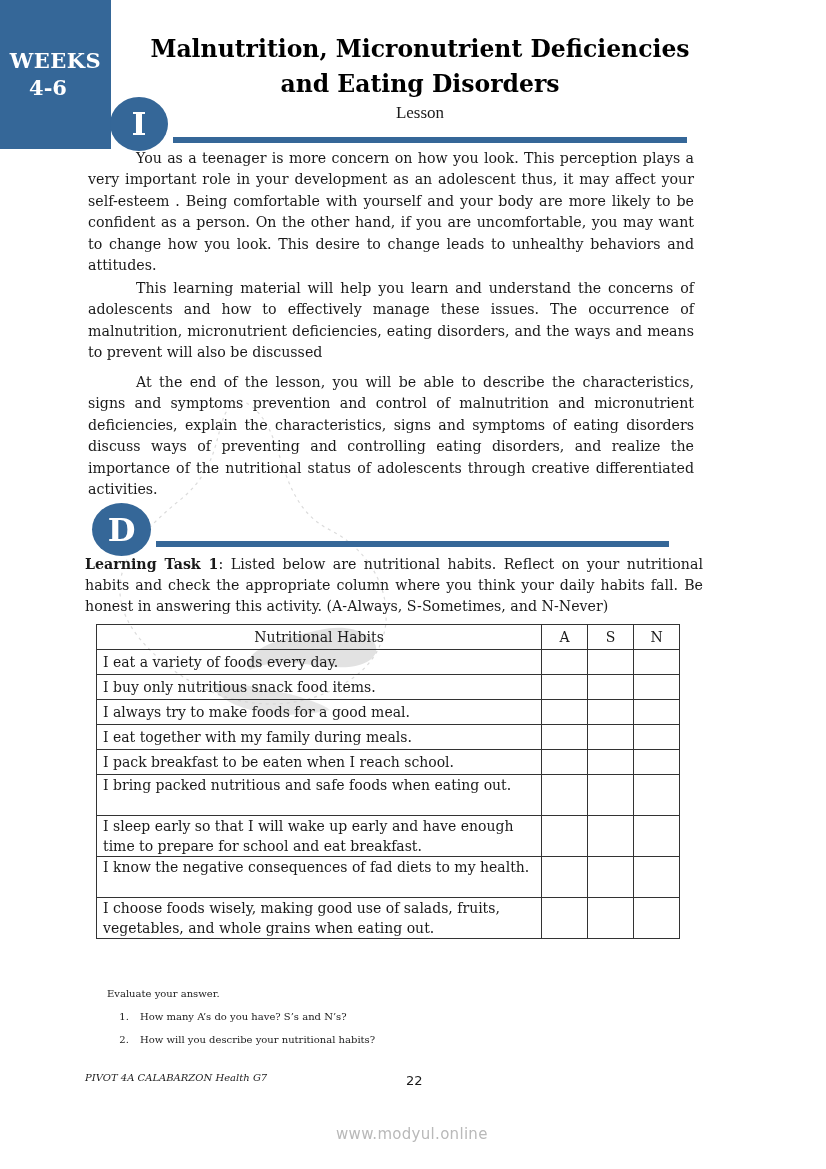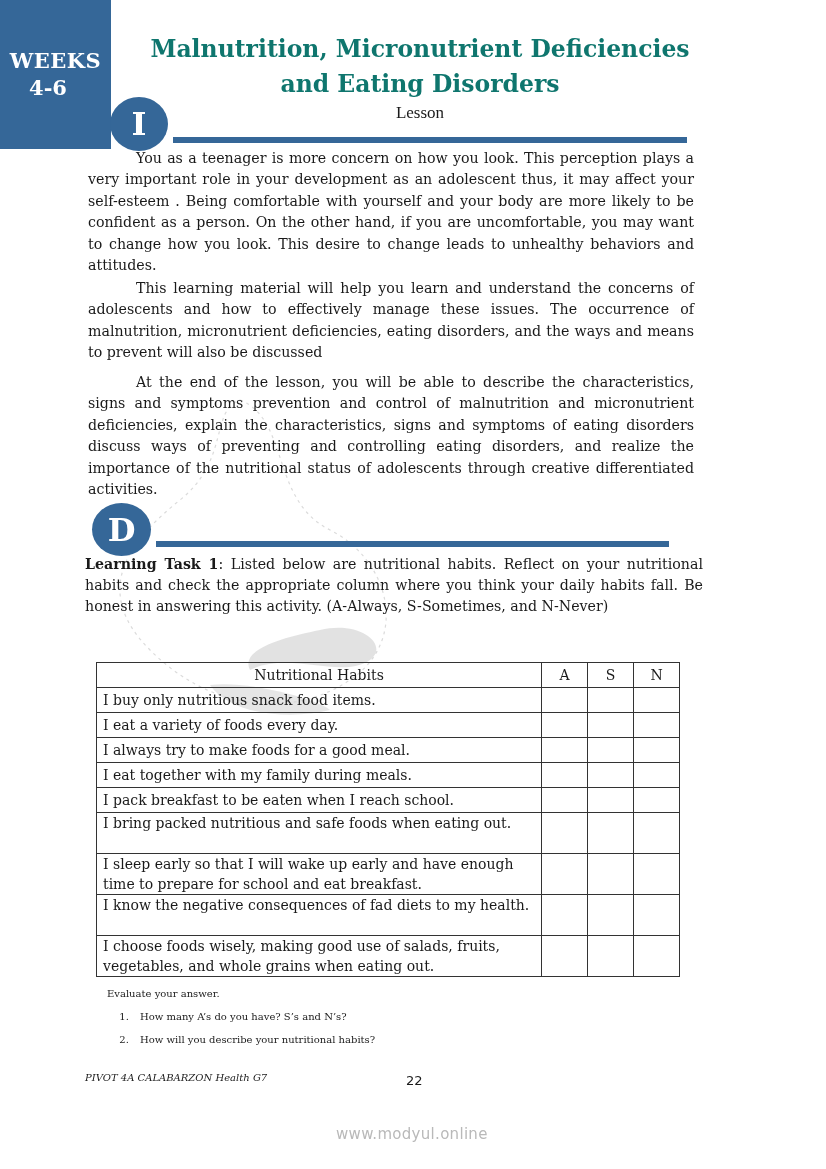--- a/index.html
+++ b/index.html
@@ -10,35 +10,35 @@
   .weeks-box .w1 { position: absolute; top: 48px; left: 0; width: 111px; font-size: 21px; letter-spacing: 0.5px; }
   .weeks-box .w2 { position: absolute; top: 75px; left: 0; width: 96px; font-size: 21px; }
   .circle { position: absolute; border-radius: 50%; background: #356798; color: #fff; font-weight: bold;
             display: flex; align-items: center; justify-content: center; font-family: "DejaVu Serif", serif; }
   .circle-i { left: 110px; top: 97px; width: 58px; height: 54px; font-size: 32px; }
   .circle-d { left: 92px; top: 503px; width: 59px; height: 53px; font-size: 32px; }
   .bar { position: absolute; height: 6px; background: #356798; }
   .bar-i { left: 173px; top: 137px; width: 514px; }
   .bar-d { left: 156px; top: 541px; width: 513px; }
   .title { position: absolute; left: 140px; width: 560px; text-align: center; font-weight: bold;
-           font-size: 23.5px; font-family: "DejaVu Serif", serif; color: #0f766e; white-space: nowrap; }
+           font-size: 23.5px; font-family: "DejaVu Serif", serif; color: #000000; white-space: nowrap; }
   .title1 { top: 35px; }
   .title2 { top: 70px; }
   .lesson { position: absolute; left: 340px; width: 160px; text-align: center; top: 103px; font-size: 17px;
             font-family: "Liberation Serif", serif; }
   .para { position: absolute; left: 88px; width: 606px; font-family: "DejaVu Serif", serif; font-size: 14.2px;
           line-height: 21.4px; text-align: justify; margin: 0; }
   .para .indent { display: inline-block; width: 48px; }
   .p1 { top: 148px; }
   .p2 { top: 278px; }
   .p3 { top: 372px; }
   .task { position: absolute; left: 85px; width: 618px; top: 554px; font-size: 14.2px; line-height: 21px;
           text-align: justify; margin: 0; }
   .task b { font-weight: bold; }
-  table.habits { position: absolute; left: 96px; top: 662px; width: 584px; border-collapse: collapse;
+  table.habits { position: absolute; left: 96px; top: 624px; width: 584px; border-collapse: collapse;
                  font-size: 14px; font-family: "DejaVu Serif", serif; }
   table.habits td, table.habits th { border: 1.5px solid #333; padding: 0 6px; vertical-align: top; line-height: 20px; }
   table.habits th { font-weight: normal; text-align: center; height: 24px; vertical-align: middle; }
   table.habits td.habit { width: 432px; }
   table.habits td.col { width: 33px; }
   table.habits tr.single td { height: 24px; vertical-align: middle; }
   table.habits tr.double td { height: 40px; }
   .eval { position: absolute; left: 107px; top: 982px; font-size: 10px; line-height: 23px; margin: 0; }
   .eval ol { margin: 0; padding-left: 25px; }
   .eval li { padding-left: 8px; }
@@ -87,27 +87,27 @@
   <thead>
     <tr>
       <th>Nutritional Habits</th>
       <th>A</th>
       <th>S</th>
       <th>N</th>
     </tr>
   </thead>
   <tbody>
     <tr class="single">
-      <td class="habit">I buy only nutritious snack food items.</td>
+      <td class="habit">I eat a variety of foods every day.</td>
       <td class="col"></td>
       <td class="col"></td>
       <td class="col"></td>
     </tr>
     <tr class="single">
-      <td class="habit">I eat a variety of foods every day.</td>
+      <td class="habit">I buy only nutritious snack food items.</td>
       <td class="col"></td>
       <td class="col"></td>
       <td class="col"></td>
     </tr>
     <tr class="single">
       <td class="habit">I always try to make foods for a good meal.</td>
       <td class="col"></td>
       <td class="col"></td>
       <td class="col"></td>
     </tr>

